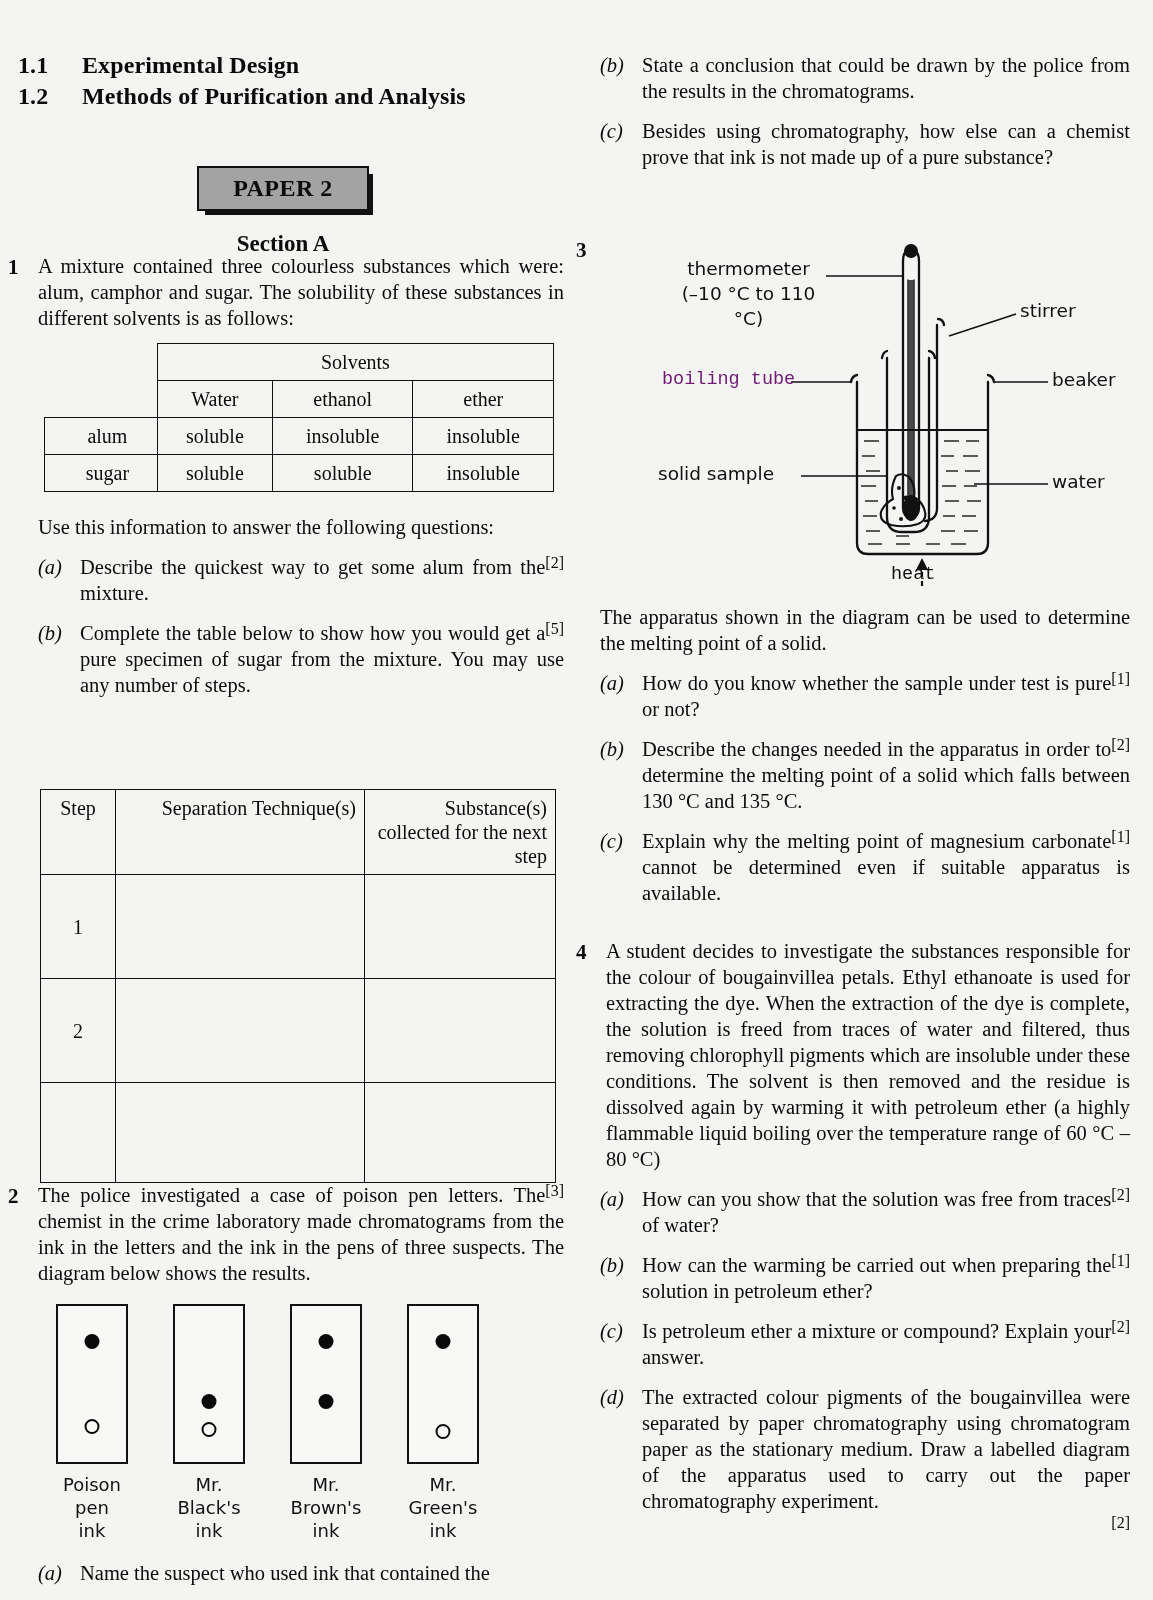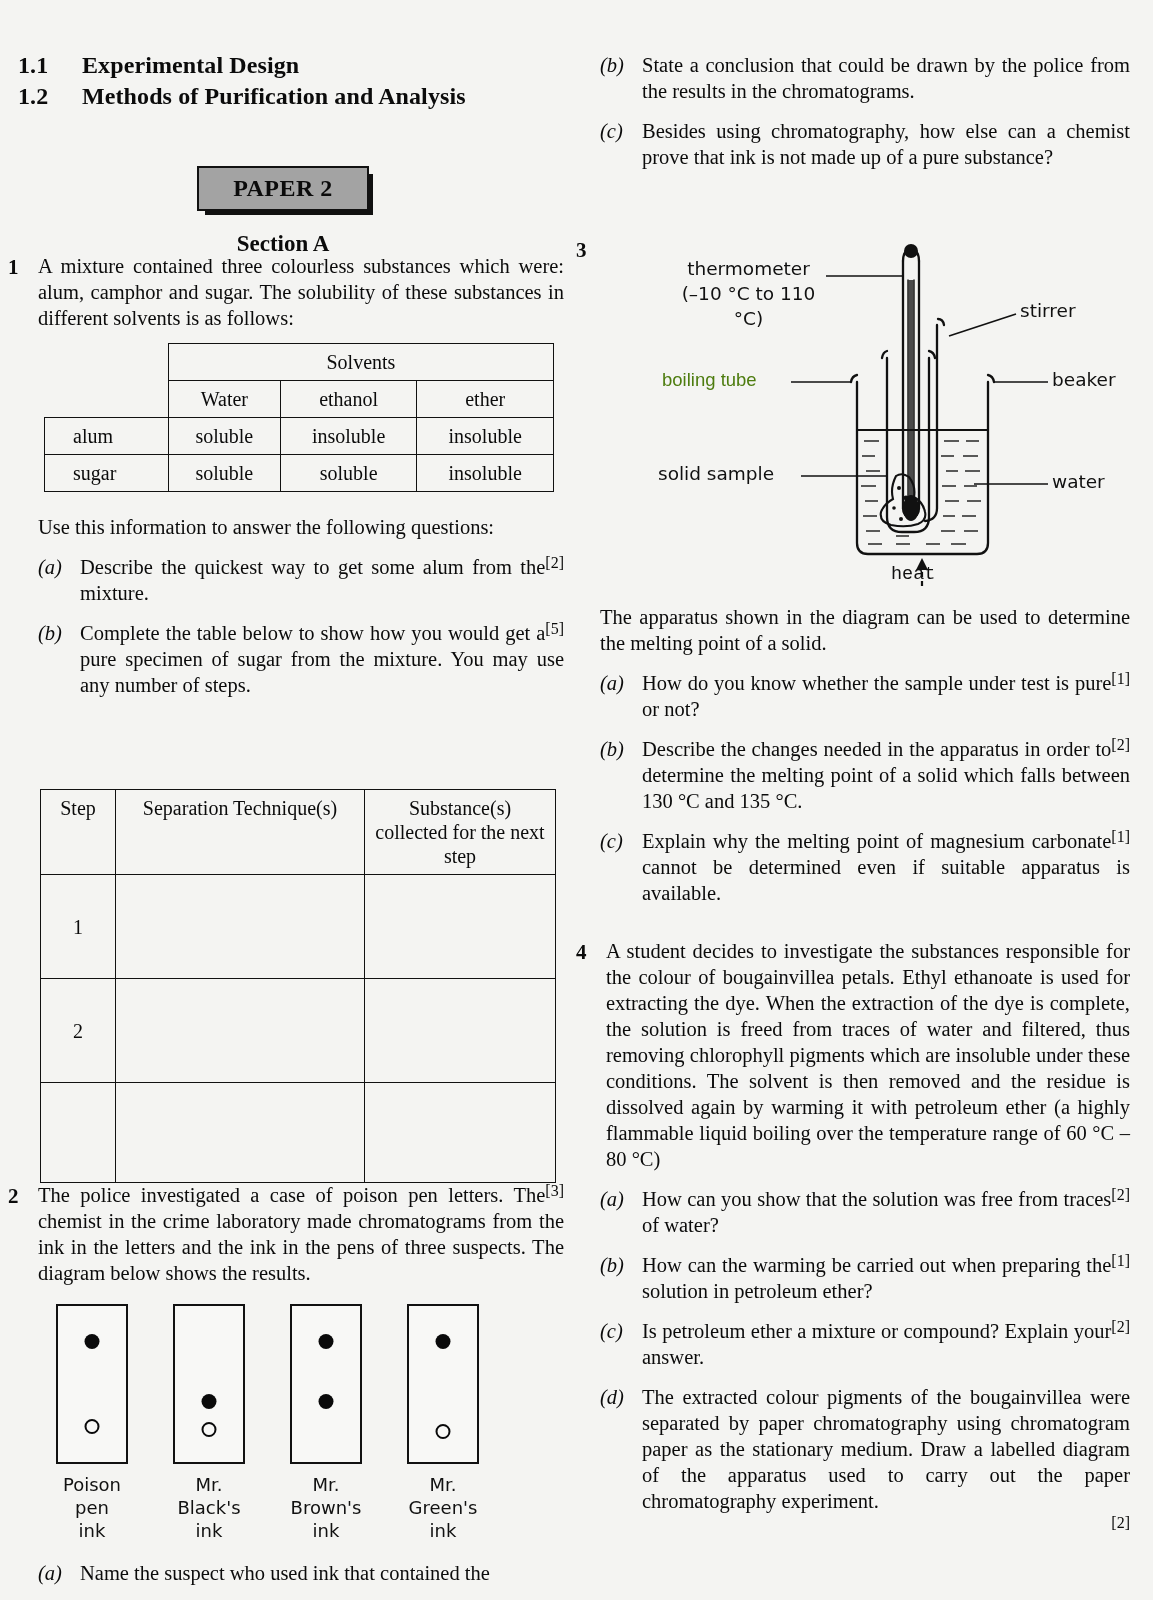--- a/index.html
+++ b/index.html
@@ -58,29 +58,29 @@
     font-size:20px;
   }
   .soltab td,.soltab th{
     border:1px solid #111;
     padding:7px 6px;
     text-align:center;
     font-weight:normal;
     line-height:22px;
   }
   .soltab .nb{border:none;}
-  .soltab .rowhead{text-align:left;padding-left:28px;}
+  .soltab .rowhead{text-align:center;padding-left:19px;}
 
   .steptab{
     width:516px;margin:14px 0 0 32px;font-size:20px;
   }
   .steptab td,.steptab th{
     border:1px solid #111;
     font-weight:normal;
-    text-align:center;
+    text-align:right;
     vertical-align:top;
     padding:6px 8px;
     line-height:24px;
   }
   .steptab .c-step{width:58px;text-align:center;vertical-align:middle;}
   .steptab .c-tech{width:232px;}
   .steptab .hrow td{vertical-align:top;}
 
   
   .chroma-row{display:flex;margin:18px 0 0 48px;gap:45px;}
@@ -376,21 +376,21 @@
           <path d="M 326 322 L 320 334 L 332 334 Z" fill="#111" stroke="none"></path>
         </g>
       </svg>
 
       
       <div style="position:absolute;left:70px;top:20px;font-family:'DejaVu Sans',sans-serif;font-size:18.5px;line-height:25px;color:#111;text-align:center;width:165px;">
         <div>thermometer</div>
         <div>(–10 °C to 110 °C)</div>
       </div>
       <div style="position:absolute;left:424px;top:64px;font-family:'DejaVu Sans',sans-serif;font-size:18.5px;color:#111;">stirrer</div>
-      <div style="position:absolute;left:66px;top:133px;font-family:Liberation Sans, sans-serif;font-size:18.5px;color:#4d7c0f;">boiling tube</div>
+      <div style="position:absolute;left:66px;top:133px;font-family:Liberation Mono, monospace;font-size:18.5px;color:#701a75;">boiling tube</div>
       <div style="position:absolute;left:456px;top:133px;font-family:'DejaVu Sans',sans-serif;font-size:18.5px;color:#111;">beaker</div>
       <div style="position:absolute;left:62px;top:227px;font-family:'DejaVu Sans',sans-serif;font-size:18.5px;color:#111;">solid sample</div>
       <div style="position:absolute;left:456px;top:235px;font-family:'DejaVu Sans',sans-serif;font-size:18.5px;color:#111;">water</div>
       <div style="position:absolute;left:295px;top:328px;font-family:Liberation Mono, monospace;font-size:18.5px;color:#111;">heat</div>
     </div>
 
     <div style="position:absolute;left:24px;top:604px;width:530px;">
       <p class="ptext">The apparatus shown in the diagram can be used to determine the melting point of a solid.</p>
 
       <div class="sub">

